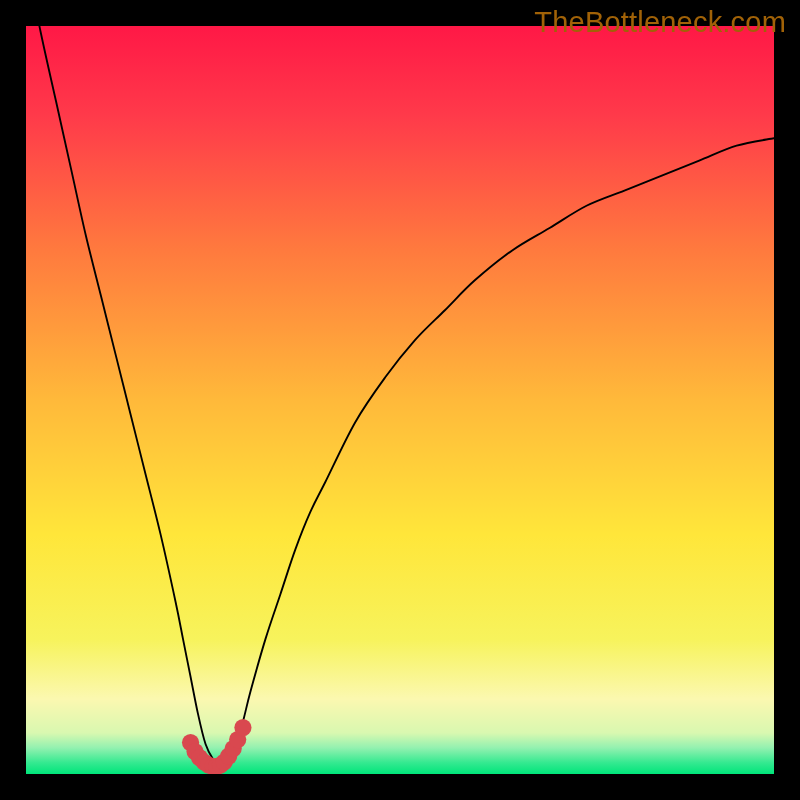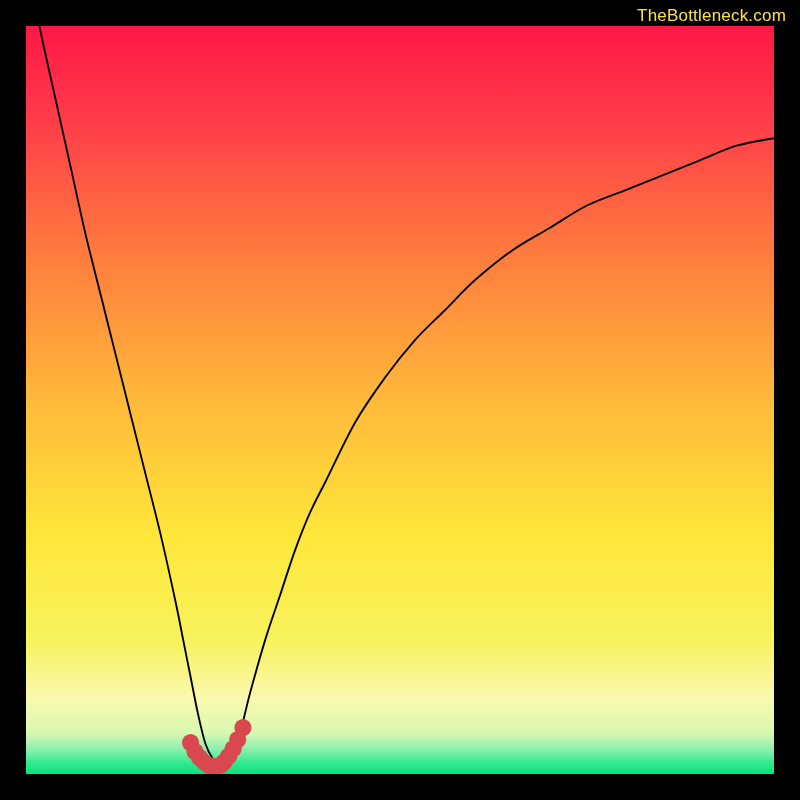--- a/index.html
+++ b/index.html
@@ -22,22 +22,22 @@
     position: absolute;
     top: 26px;
     left: 26px;
     width: 748px;
     height: 748px;
   }
   .watermark {
     position: absolute;
     top: 6px;
     right: 14px;
-    color: #fde047;
-    font-size: 17px;
+    color: #a16207;
+    font-size: 29px;
     letter-spacing: 0.2px;
     font-weight: 400;
   }
   svg { display: block; }
 </style>
 </head>
 <body>
 
 <div class="frame">
 

